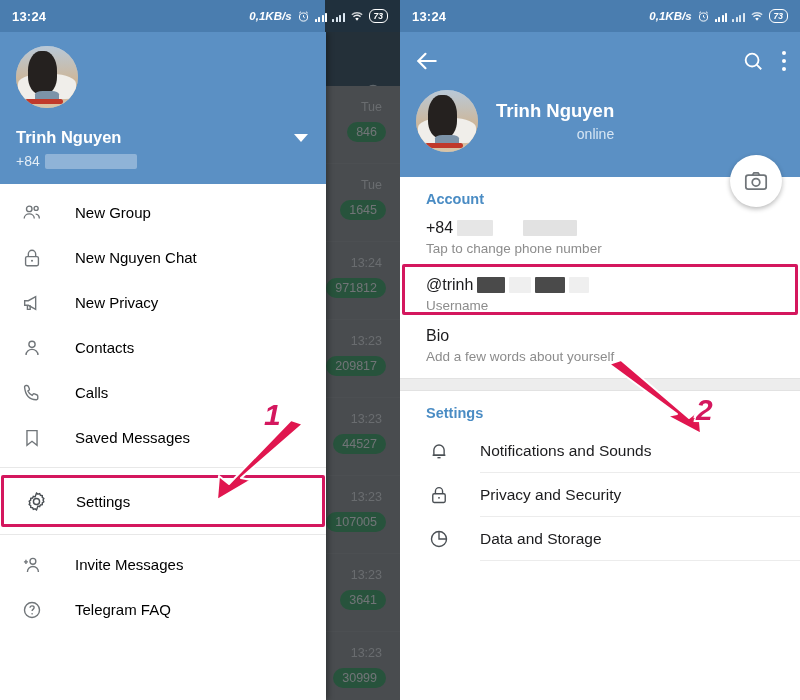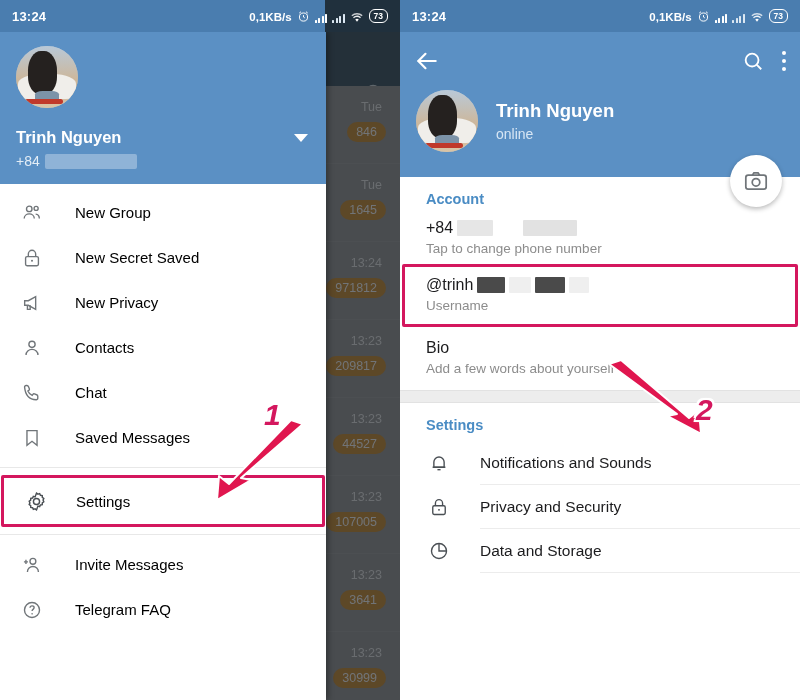--- a/index.html
+++ b/index.html
@@ -20,21 +20,21 @@
     position:absolute;top:0;left:0;height:32px;width:100%;
     display:flex;align-items:center;
     box-sizing:border-box;padding:0 12px;
     color:#ffffff;font-size:13px;font-weight:bold;
     z-index:40;
   }
   .sb-left{width:100%;background:#4a7daf;}
   .sb-right{width:100%;background:#4a7daf;}
   .sb-time{letter-spacing:.2px;}
   .sb-spacer{flex:1;}
-  .sb-icons{display:flex;align-items:flex-end;gap:5px;}
+  .sb-icons{display:flex;align-items:center;gap:5px;font-style:italic;}
   .sb-kb{font-size:11.5px;font-weight:bold;}
   .sb-ico{display:inline-block;}
   .sig{display:inline-flex;align-items:flex-end;gap:1.5px;height:11px;}
   .sig i{display:block;width:2px;background:#ffffff;border-radius:.5px;}
   .sig i:nth-child(1){height:3px;}
   .sig i:nth-child(2){height:5px;}
   .sig i:nth-child(3){height:7px;}
   .sig i:nth-child(4){height:9px;}
   .sig.dim i{background:#dbe7f2;}
   .batt{
@@ -66,21 +66,21 @@
     position:relative;height:77px;
     border-bottom:1px solid rgba(255,255,255,.05);
     background:#6d6d6d;
   }
   .cl-time{
     position:absolute;right:18px;top:14px;
     color:#c9c9c9;font-size:12.5px;opacity:.72;
   }
   .cl-badge{
     position:absolute;right:14px;top:36px;
-    background:#a16207;color:#d6d6d6;
+    background:#15803d;color:#d6d6d6;
     font-size:12.5px;border-radius:11px;
     padding:3px 9px;opacity:.8;
   }
 
   
   .scrim{
     position:absolute;top:32px;left:0;width:400px;height:668px;
     background:rgba(40,46,52,.52);z-index:5;
   }
 
@@ -160,21 +160,21 @@
   .r-search{width:22px;height:22px;margin-right:18px;}
   .r-dots{width:4px;height:20px;display:flex;flex-direction:column;justify-content:space-between;align-items:center;}
   .r-dots span{width:4px;height:4px;border-radius:50%;background:#fff;display:block;}
 
   .r-profile{
     position:absolute;top:58px;left:16px;right:16px;
     display:flex;align-items:center;
   }
   .r-profile .avatar{width:62px;height:62px;}
   .r-pname{color:#ffffff;font-size:18.5px;font-weight:bold;}
-  .r-pstatus{color:#d7e6f4;font-size:14px;margin-top:4px;}
+  .r-pstatus{color:#d7e6f4;font-size:14px;margin-top:4px;text-align:right;}
   .r-ptext{margin-left:18px;}
 
   .fab{
     position:absolute;top:155px;right:18px;
     width:52px;height:52px;border-radius:50%;
     background:#ffffff;box-shadow:0 2px 5px rgba(0,0,0,.28);
     display:flex;align-items:center;justify-content:center;
     z-index:20;color:#707579;
   }
 
@@ -305,21 +305,21 @@
         </div>
 
         <div class="menu-item">
           <span class="menu-ico">
             <svg viewBox="0 0 24 24" width="22" height="22" fill="none" stroke="#707579" stroke-width="1.5">
               <rect x="5" y="10.5" width="14" height="10" rx="1.6"></rect>
               <path d="M8 10.5V7.6a4 4 0 0 1 8 0v2.9"></path>
                 <circle cx="12" cy="15" r="1.1" fill="#707579" stroke="none"></circle>
             </svg>
           </span>
-          <span class="menu-label">New Secret Saved</span>
+          <span class="menu-label">New Nguyen Chat</span>
         </div>
 
         <div class="menu-item">
           <span class="menu-ico">
             <svg viewBox="0 0 24 24" width="22" height="22" fill="none" stroke="#707579" stroke-width="1.5">
               <path d="M4 9.5h4l8-4.5v14l-8-4.5H4z"></path>
                 <path d="M7 14.5v4.5h3v-4.5"></path>
             </svg>
           </span>
           <span class="menu-label">New Privacy</span>
@@ -334,21 +334,21 @@
           </span>
           <span class="menu-label">Contacts</span>
         </div>
 
         <div class="menu-item">
           <span class="menu-ico">
             <svg viewBox="0 0 24 24" width="22" height="22" fill="none" stroke="#707579" stroke-width="1.5">
               <path d="M6.5 3.8c.9 0 1.4.5 1.7 1.3l.9 2.3c.25.7.05 1.3-.5 1.7l-1.1.8c.9 2.2 2.5 3.8 4.7 4.7l.8-1.1c.4-.55 1-.75 1.7-.5l2.3.9c.8.3 1.3.8 1.3 1.7v2c0 1-.8 1.8-1.8 1.7C9.3 19.2 4.8 14.7 3.9 5.6 3.8 4.6 4.6 3.8 5.6 3.8z"></path>
             </svg>
           </span>
-          <span class="menu-label">Chat</span>
+          <span class="menu-label">Calls</span>
         </div>
 
         <div class="menu-item">
           <span class="menu-ico">
             <svg viewBox="0 0 24 24" width="22" height="22" fill="none" stroke="#707579" stroke-width="1.5">
               <path d="M6.5 4h11v16l-5.5-4.4L6.5 20z"></path>
             </svg>
           </span>
           <span class="menu-label">Saved Messages</span>
         </div>
@@ -481,21 +481,21 @@
         <div class="r-main">
           <span>+84</span>
           <span class="redact-d" style="width:36px;background:#e6e6e6;"></span>
           <span class="redact-d" style="width:22px;background:#ffffff;"></span>
           <span class="redact-d" style="width:54px;background:#e2e2e2;"></span>
         </div>
         <div class="r-sub">Tap to change phone number</div>
       </div>
 
       <div style="position:relative;">
-        <div class="row2" style="padding-top:12px;padding-bottom:14px;">
+        <div class="row2" style="padding-top:12px;padding-bottom:2px;">
           <div class="r-main">
             <span>@trinh</span>
             <span class="redact-d" style="width:28px;background:#4a4a4a;"></span>
             <span class="redact-d" style="width:22px;background:#efefef;"></span>
             <span class="redact-d" style="width:30px;background:#4a4a4a;"></span>
             <span class="redact-d" style="width:20px;background:#efefef;"></span>
           </div>
           <div class="r-sub">Username</div>
         </div>
         <div class="hl-box" style="top:0;bottom:0;"></div>

